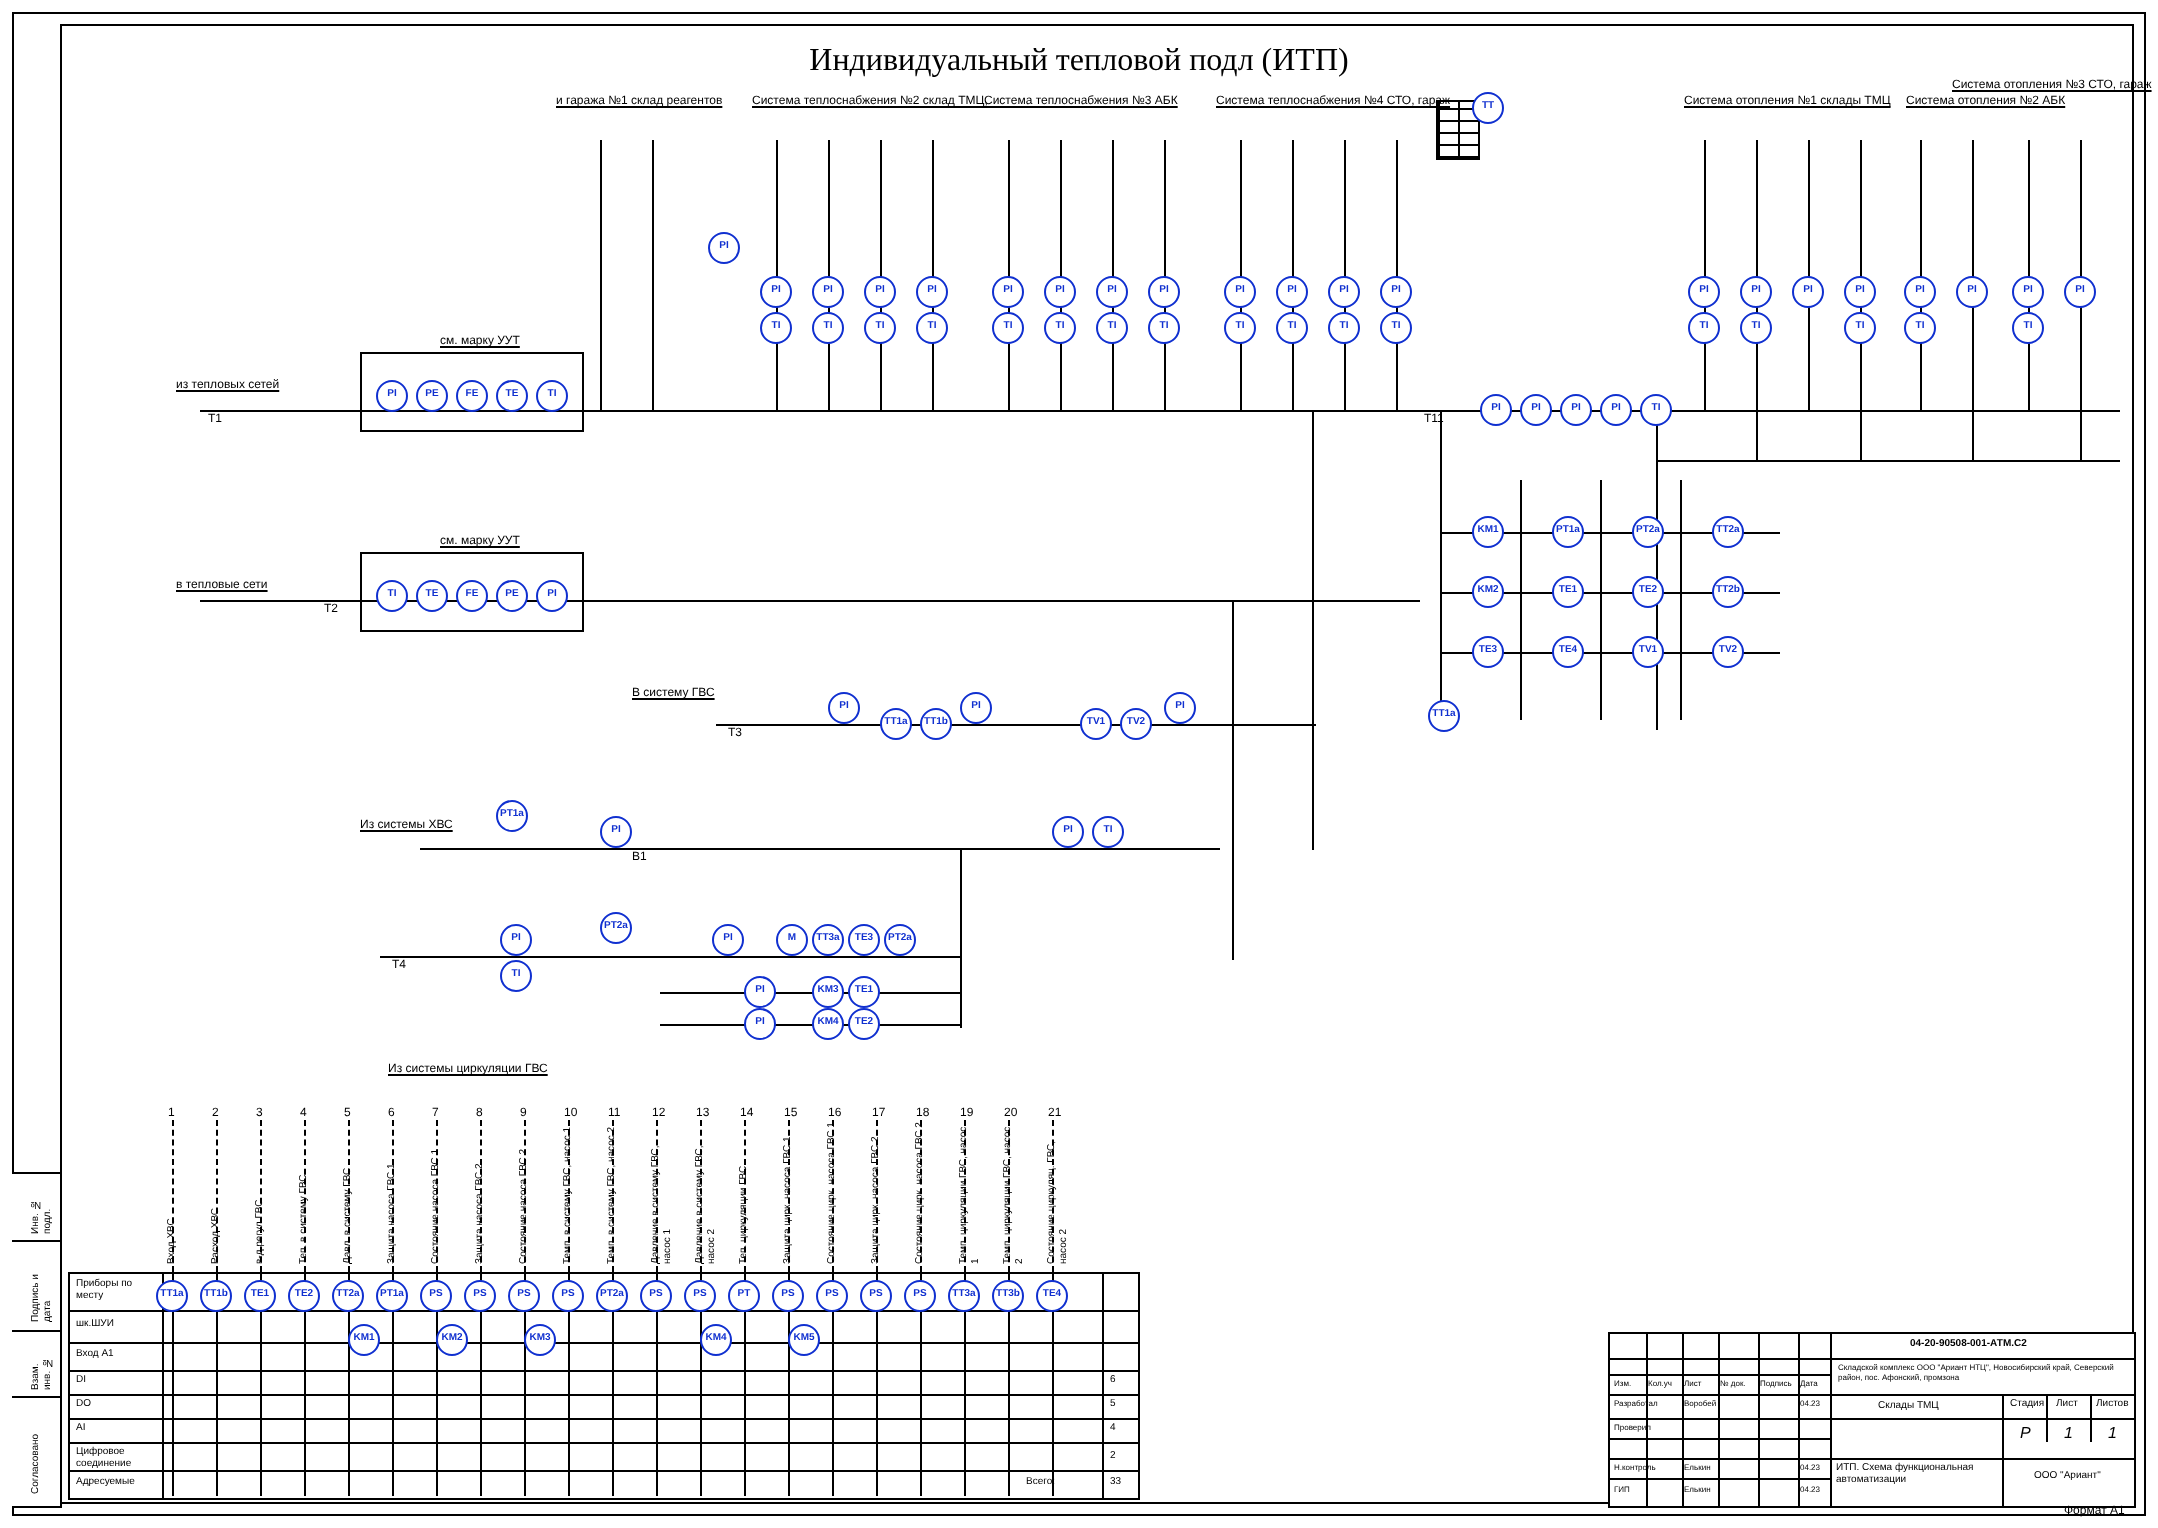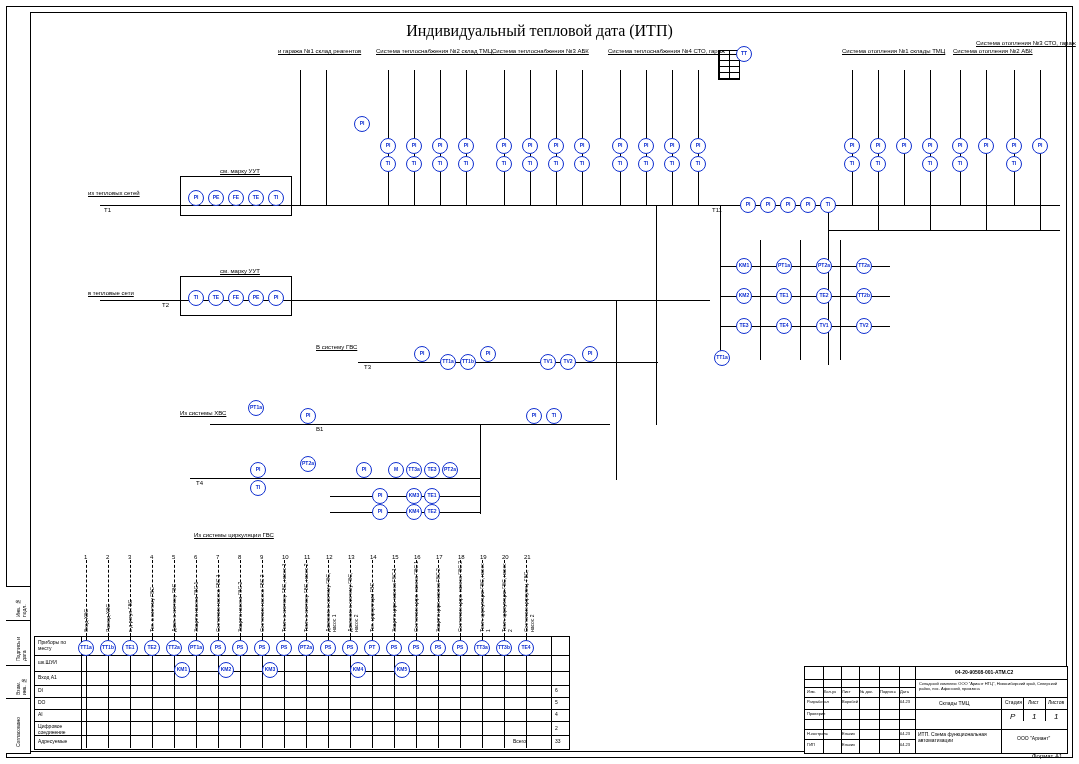--- a/index.html
+++ b/index.html
@@ -36,21 +36,21 @@
   <div class="margin-band" style="top:586px;height:166px;border:1px solid #000;border-left:0;">
     <div class="tbrow" style="top:33px"></div>
     <div class="tbrow" style="top:78px"></div>
     <div class="tbrow" style="top:111px"></div>
     <span class="vtext" style="left:9px;top:4px;height:26px">Инв. № подл.</span>
     <span class="vtext" style="left:9px;top:40px;height:34px">Подпись и дата</span>
     <span class="vtext" style="left:9px;top:84px;height:24px">Взам. инв. №</span>
     <span class="vtext" style="left:9px;top:120px;height:40px">Согласовано</span>
   </div>
 
-  <div class="title">Индивидуальный тепловой дата (ИТП)</div>
+  <div class="title">Индивидуальный тепловой подл (ИТП)</div>
 
   <span class="lbl ul" style="left:278px;top:48px;width:90px">и гаража №1
 склад реагентов</span>
   <span class="lbl ul" style="left:376px;top:48px;width:110px">Система теплоснабжения №2
 склад ТМЦ,</span>
   <span class="lbl ul" style="left:492px;top:48px;width:110px">Система теплоснабжения №3
 АБК</span>
   <span class="lbl ul" style="left:608px;top:48px;width:110px">Система теплоснабжения №4
 СТО, гараж</span>
   <span class="lbl ul" style="left:842px;top:48px;width:100px">Система отопления №1

